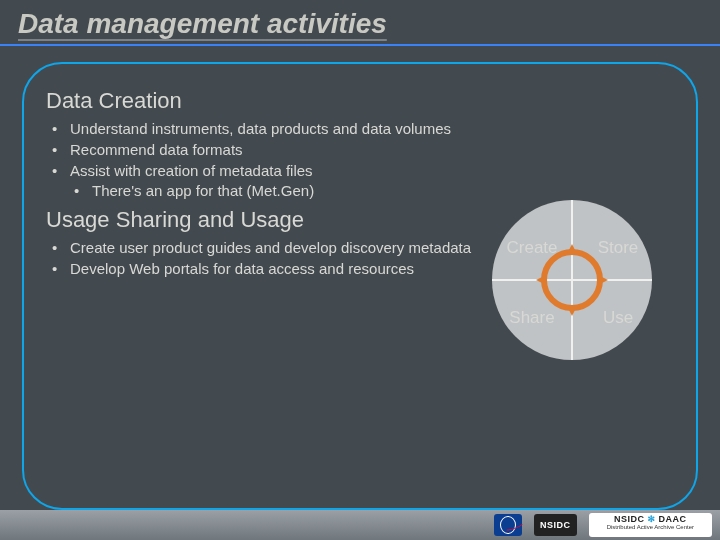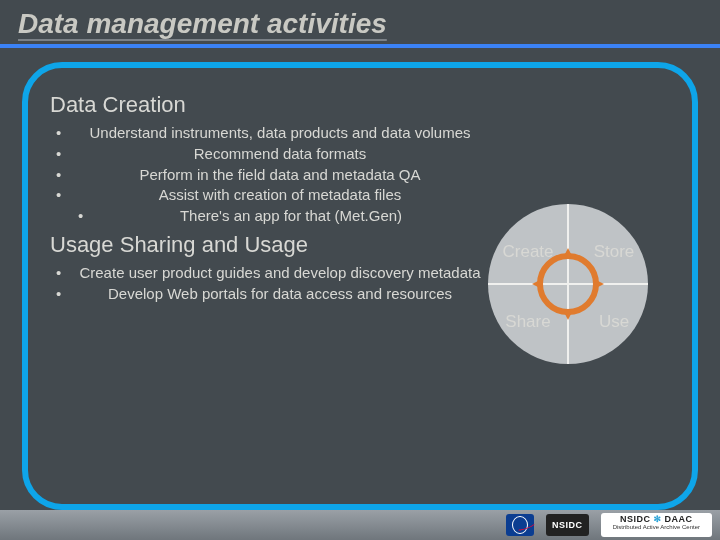--- a/index.html
+++ b/index.html
@@ -5,55 +5,54 @@
   * { box-sizing: border-box; margin: 0; padding: 0; }
   html, body { width: 720px; height: 540px; overflow: hidden; }
   body {
     background: #434a4f;
     font-family: Arial, Helvetica, sans-serif;
     color: #d8d8d4;
     position: relative;
   }
   .title-wrap {
     padding: 8px 18px 4px 18px;
-    border-bottom: 4px solid #3b82f6;
+    border-bottom: 2px solid #3b82f6;
   }
   .title {
     font-size: 28px;
     font-style: italic;
     font-weight: bold;
     color: #c9c9c3;
     text-decoration: underline;
     text-decoration-color: #7b8187;
     text-underline-offset: 6px;
   }
   .panel {
     position: absolute;
     left: 22px;
     top: 62px;
     width: 676px;
     height: 448px;
-    border: 6px solid #0ea5e9;
+    border: 2px solid #0ea5e9;
     border-radius: 40px;
     padding: 18px 22px 18px 22px;
     overflow: hidden;
   }
   .section-h {
     font-size: 22px;
     color: #d8d8d4;
     margin: 6px 0 6px 0;
     font-weight: normal;
   }
   .bullets {
     width: 430px;
     font-size: 15px;
     line-height: 1.25;
     color: #d8d8d4;
     margin-left: 6px;
-    text-align: center;
   }
   .bullets li { list-style: none; position: relative; padding-left: 18px; margin-bottom: 2px; }
   .bullets li::before { content: "•"; position: absolute; left: 0; top: 0; }
   .bullets li.sub { margin-left: 22px; }
   .bullets span.u { text-decoration: underline; }
   .content-left { width: 430px; }
   .diagram {
     position: absolute;
     right: 24px;
     top: 116px;
@@ -92,40 +91,39 @@
     display: flex;
     align-items: center;
     padding: 0 6px;
     font-size: 9px;
     color: #fff;
   }
   .badge-nasa { background: #0b3d91; width: 28px; justify-content: center; position: relative; }
   .badge-nasa .meatball { width: 18px; height: 18px; background: #0b3d91; border-radius: 50%; border: 1px solid #fff; position: relative; }
   .badge-nasa .swoosh { position: absolute; width: 20px; height: 6px; border: 1px solid #e03; border-color: transparent transparent #e03 transparent; border-radius: 50%; top: 6px; left: 3px; transform: rotate(-20deg); }
   .badge-nsidc { background: #222; font-weight: bold; letter-spacing: 0.5px; }
-  .badge-daac { background: #fff; color: #222; flex-direction: column; line-height: 1; padding: 2px 12px; height: 24px; }
+  .badge-daac { background: #fff; color: #222; flex-direction: column; line-height: 1; padding: 2px 18px; height: 24px; }
   .badge-daac .row1 { font-size: 9px; font-weight: bold; letter-spacing: 0.5px; }
   .badge-daac .row1 .sf { color: #2aa3d8; }
   .badge-daac .row2 { font-size: 6px; color: #333; }
 </style>
 </head>
 <body>
 
 <div class="title-wrap">
   <div class="title">Data management activities</div>
 </div>
 
 <div class="panel">
   <div class="content-left">
 
     <h2 class="section-h">Data Creation</h2>
     <ul class="bullets">
       <li>Understand instruments, data products and data volumes</li>
       <li>Recommend data formats</li>
-      <li>Perform in the field data and metadata QA</li>
       <li>Assist with creation of metadata files</li>
       <li class="sub">There's an app for that (Met.Gen)</li>
     </ul>
 
 
     <h2 class="section-h">Usage Sharing and Usage</h2>
     <ul class="bullets">
       <li>Create user product guides and develop discovery metadata</li>
       <li>Develop Web portals for data access and resources</li>
     </ul>

